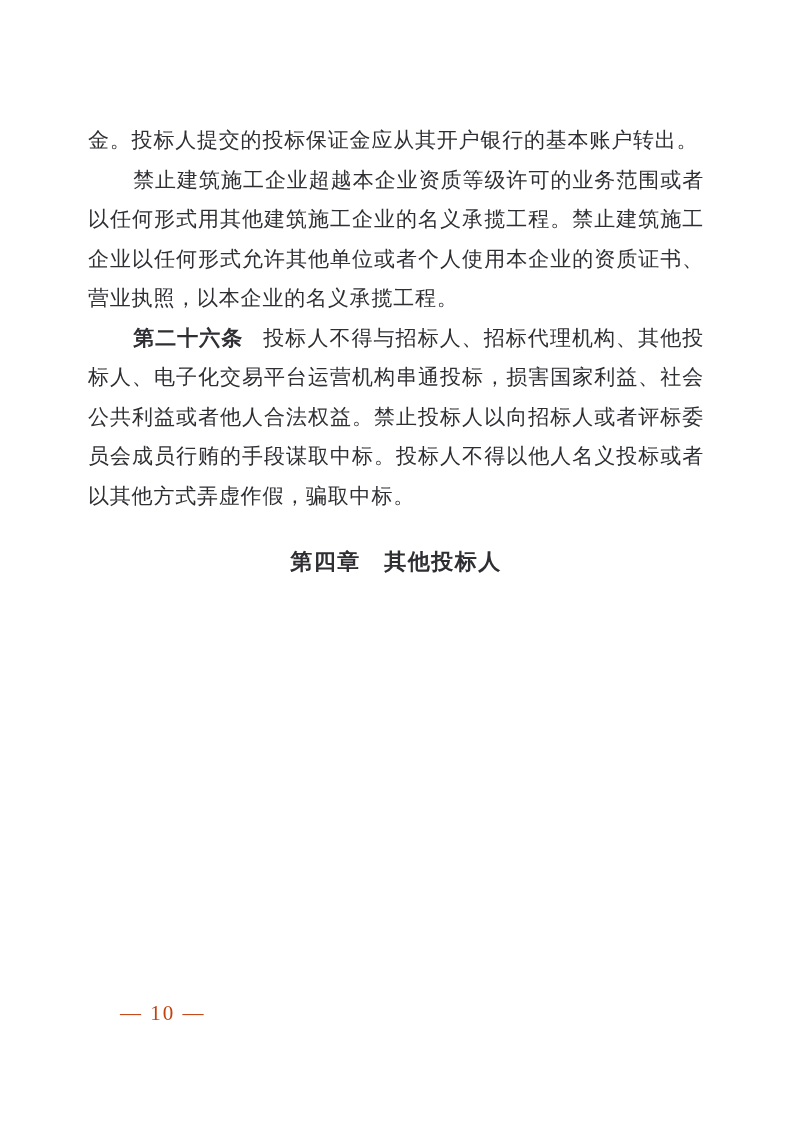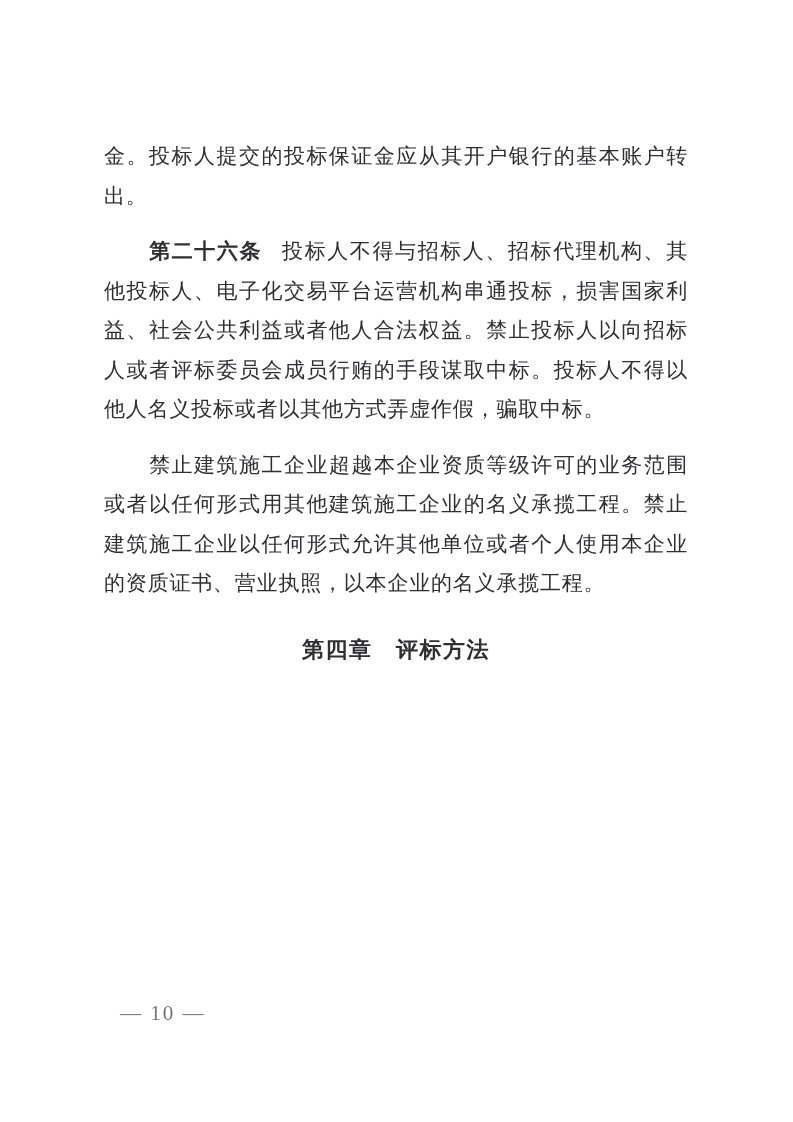--- a/index.html
+++ b/index.html
@@ -17,21 +17,21 @@
     font-family: "Liberation Serif", "DejaVu Serif", serif;
     color: #2e2e33;
   }
   .content {
     position: absolute;
     left: 88px;
     top: 121px;
     width: 616px;
   }
   p.body {
-    margin: 16px;
+    margin: 0;
     font-size: 21px;
     line-height: 39.5px;
     letter-spacing: 0.8px;
     text-align: justify;
     text-justify: inter-character;
     font-family: Liberation Serif, serif;
   }
   p.indent {
     text-indent: 2.15em;
   }
@@ -48,37 +48,37 @@
     letter-spacing: 1.5px;
     color: #2e2e33;
   }
   .pageno {
     position: absolute;
     left: 120px;
     top: 1001px;
     font-size: 21px;
     line-height: 24px;
     letter-spacing: 2px;
-    color: #737373;
+    color: #c2410c;
   }
 </style>
 </head>
 <body>
 
 <div class="page">
   <div class="content">
 
     <p class="body">金。投标人提交的投标保证金应从其开户银行的基本账户转出。</p>
 
 
+    <p class="body indent">禁止建筑施工企业超越本企业资质等级许可的业务范围或者以任何形式用其他建筑施工企业的名义承揽工程。禁止建筑施工企业以任何形式允许其他单位或者个人使用本企业的资质证书、营业执照，以本企业的名义承揽工程。</p>
+
     <p class="body indent"><span class="lead">第二十六条</span><span>投标人不得与招标人、招标代理机构、其他投标人、电子化交易平台运营机构串通投标，损害国家利益、社会公共利益或者他人合法权益。禁止投标人以向招标人或者评标委员会成员行贿的手段谋取中标。投标人不得以他人名义投标或者以其他方式弄虚作假，骗取中标。</span></p>
-
-    <p class="body indent">禁止建筑施工企业超越本企业资质等级许可的业务范围或者以任何形式用其他建筑施工企业的名义承揽工程。禁止建筑施工企业以任何形式允许其他单位或者个人使用本企业的资质证书、营业执照，以本企业的名义承揽工程。</p>
 
 
 
-    <h2 class="chapter">第四章　评标方法</h2>
+    <h2 class="chapter">第四章　其他投标人</h2>
 
 
   </div>
 
   <div class="pageno">— 10 —</div>
 </div>
 
 </body></html>

